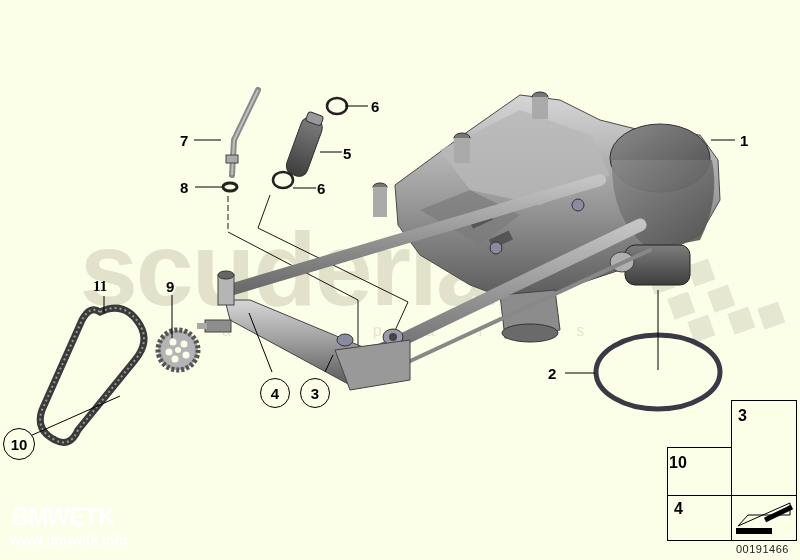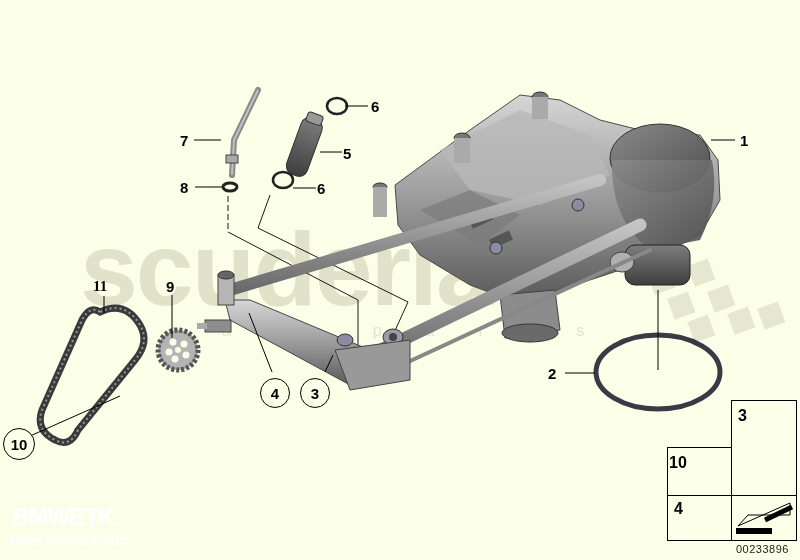--- a/index.html
+++ b/index.html
@@ -236,17 +236,17 @@
     <div class="legend-num" style="left:6px;top:6px;">3</div>
   </div>
   <div class="legend-box" style="left:667px;top:447px;width:65px;height:49px;">
     <div class="legend-num" style="left:1px;top:6px;">10</div>
   </div>
   <div class="legend-box" style="left:667px;top:495px;width:65px;height:46px;">
     <div class="legend-num" style="left:6px;top:4px;">4</div>
   </div>
   <div class="legend-box" style="left:731px;top:495px;width:66px;height:46px;background:transparent;"></div>
 
-  <div class="docnum">00233896</div>
+  <div class="docnum">00191466</div>
 
   <div class="wm-bmw">BMWETK</div>
   <div class="wm-bmw-url">www.bmwetk.info</div>
 </div>
 
 </body></html>

